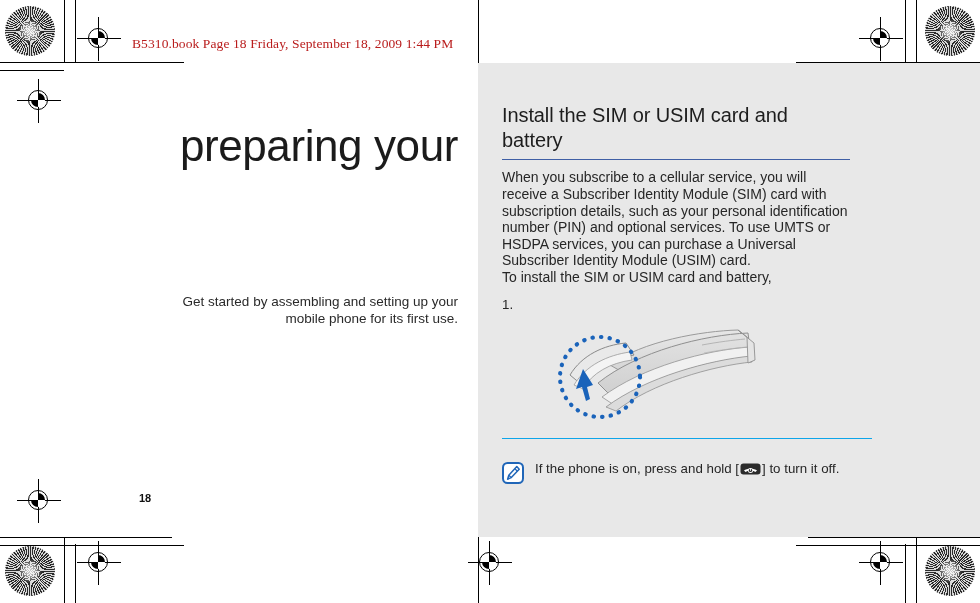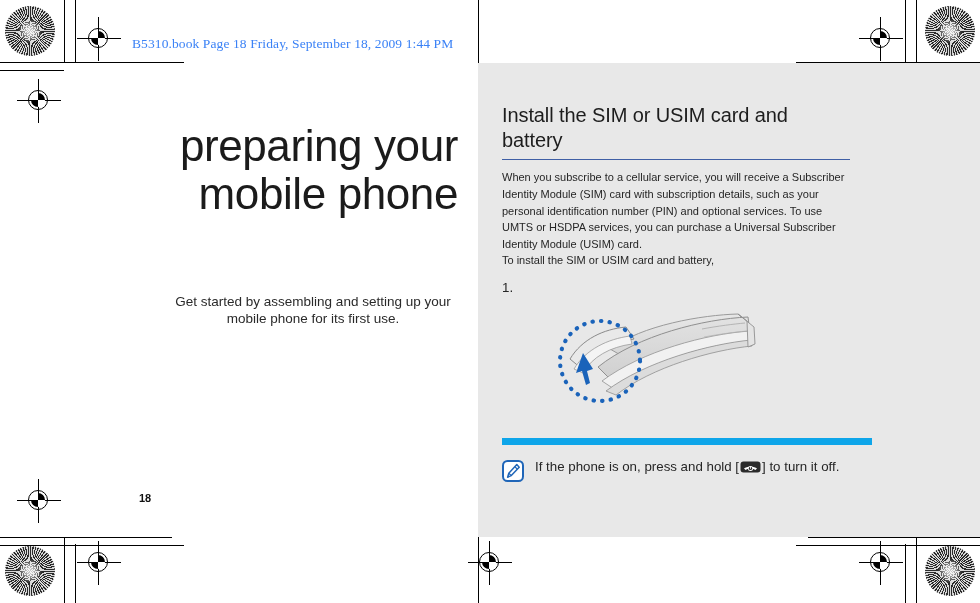--- a/index.html
+++ b/index.html
@@ -66,21 +66,21 @@
     border-radius: 50%;
     background: radial-gradient(circle at 50% 50%, rgba(255,255,255,.75) 0 8%, rgba(255,255,255,0) 34%);
   }
 
   
   .runhead {
     position: absolute;
     left: 132px; top: 36px;
     font-family: "Liberation Serif", serif;
     font-size: 13.5px;
-    color: #3b82f6;
+    color: #b91c1c;
     white-space: nowrap;
     letter-spacing: .1px;
   }
 
   
   .left-page {
     position: absolute;
     left: 64px; top: 63px;
     width: 414px; height: 474px;
     background: #ffffff;
@@ -93,21 +93,21 @@
     font-size: 44px;
     line-height: 48px;
     font-weight: 300;
     letter-spacing: -0.4px;
     color: #1b1b1b;
   }
   .chapter-sub {
     position: absolute;
     right: 20px; top: 230px;
     width: 290px;
-    text-align: center;
+    text-align: right;
     font-size: 13.5px;
     line-height: 17px;
     color: #2a2a2a;
   }
   .folio {
     position: absolute;
     left: 75px; bottom: 33px;
     font-size: 11px;
     font-weight: 600;
     color: #111;
@@ -133,21 +133,21 @@
     margin: 0;
     letter-spacing: -0.1px;
   }
   .sect-rule {
     margin-top: 6px;
     height: 1.4px;
     background: #3f5fa5;
     width: 100%;
   }
   .body-p {
-    font-size: 11px;
+    font-size: 14px;
     line-height: 16.6px;
     color: #262626;
     margin: 9px 0 0 0;
   }
   .body-p.tight { margin-top: 0; }
 
   .step {
     display: flex;
     margin-top: 11px;
     font-size: 13.3px;
@@ -164,22 +164,22 @@
   }
   .figure svg { position: absolute; left: 50px; top: 0; }
 
   
   .note {
     position: absolute;
     left: 24px; top: 375px;
     width: 370px;
     display: flex;
     gap: 11px;
-    padding-top: 14px;
-    border-top: 7px solid #0ea5e9;
+    padding-top: 22px;
+    border-top: 1px solid #0ea5e9;
   }
   .note-icon { flex: 0 0 22px; width: 22px; height: 22px; margin-top: 1px; }
   .note-text {
     font-size: 13.3px;
     line-height: 16.6px;
     color: #262626;
   }
   .keycap {
     display: inline-block;
     vertical-align: -2px;
@@ -275,21 +275,20 @@
       <span class="ring"></span>
       <span class="ring2"></span>
     </div>
 </div>
 
 <div class="runhead">B5310.book  Page 18  Friday, September 18, 2009  1:44 PM</div>
 
 <div class="left-page">
   <div class="chapter-title">
     <div>preparing your</div>
-    <div>mobile phone</div>
   </div>
   <div class="chapter-sub">Get started by assembling and setting up your mobile phone for its first use.</div>
   <div class="folio">18</div>
 </div>
 
 <div class="right-page">
   <div class="rp-inner">
 
     <h1 class="sect-title">Install the SIM or USIM card and battery</h1>
     <div class="sect-rule"></div>

